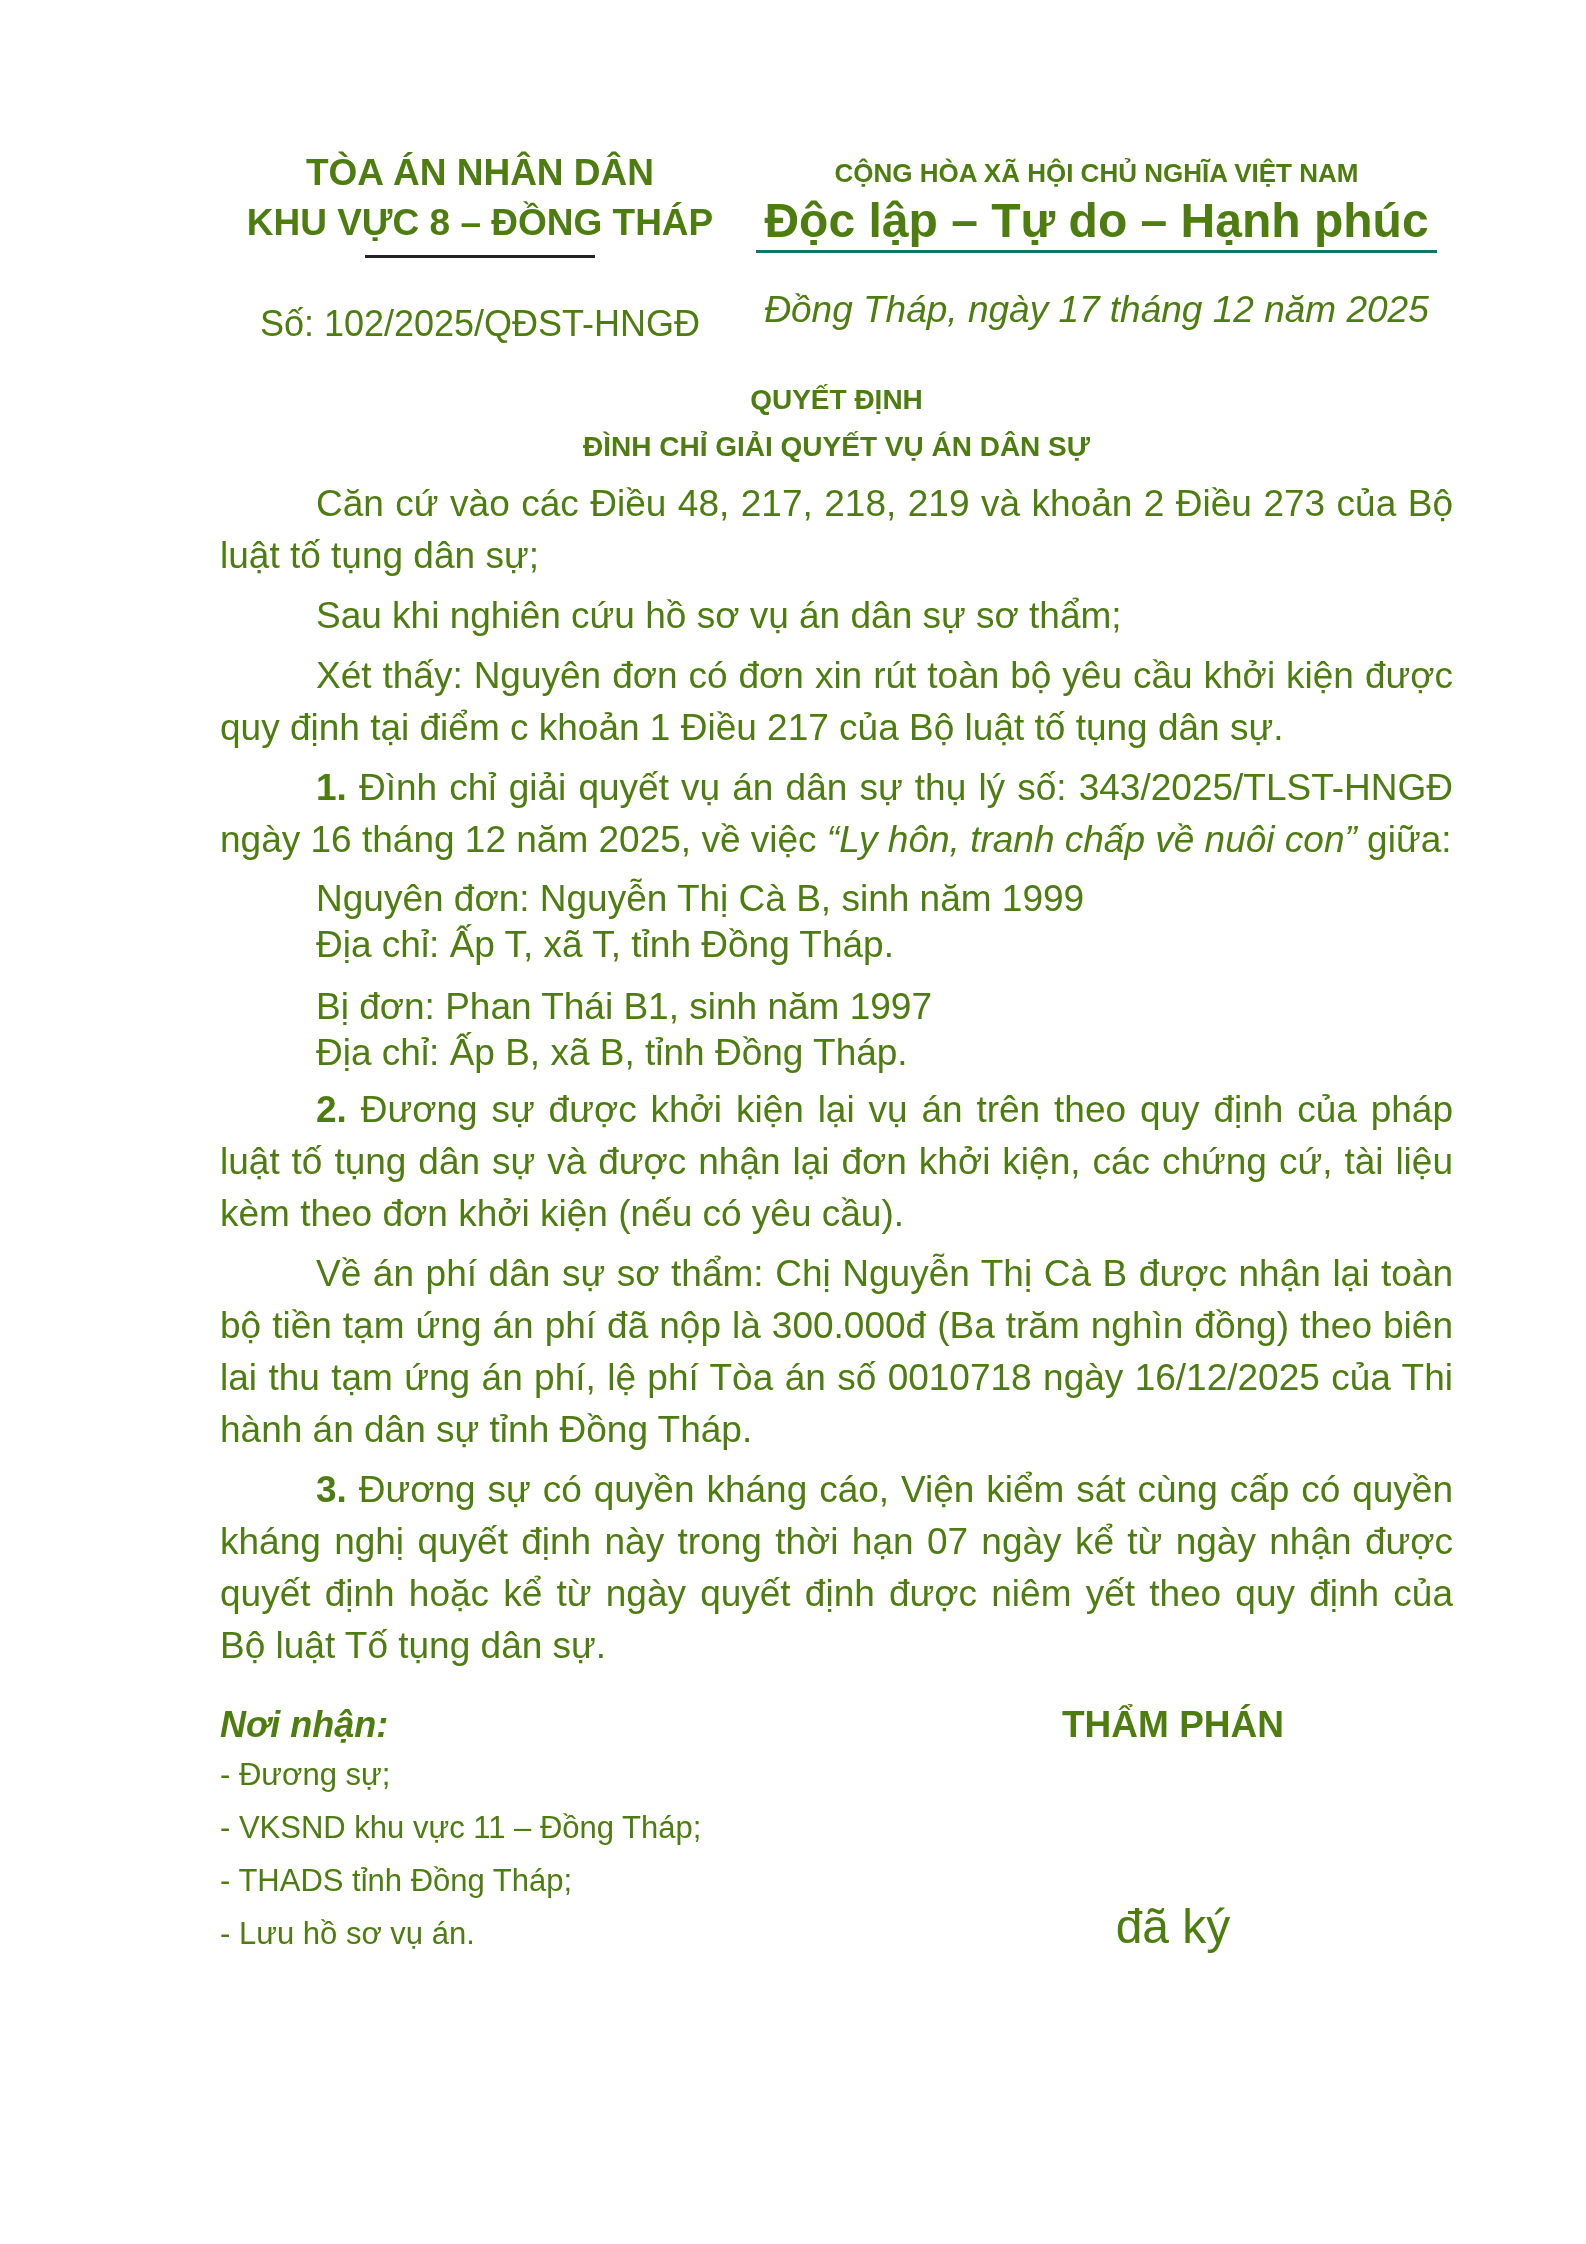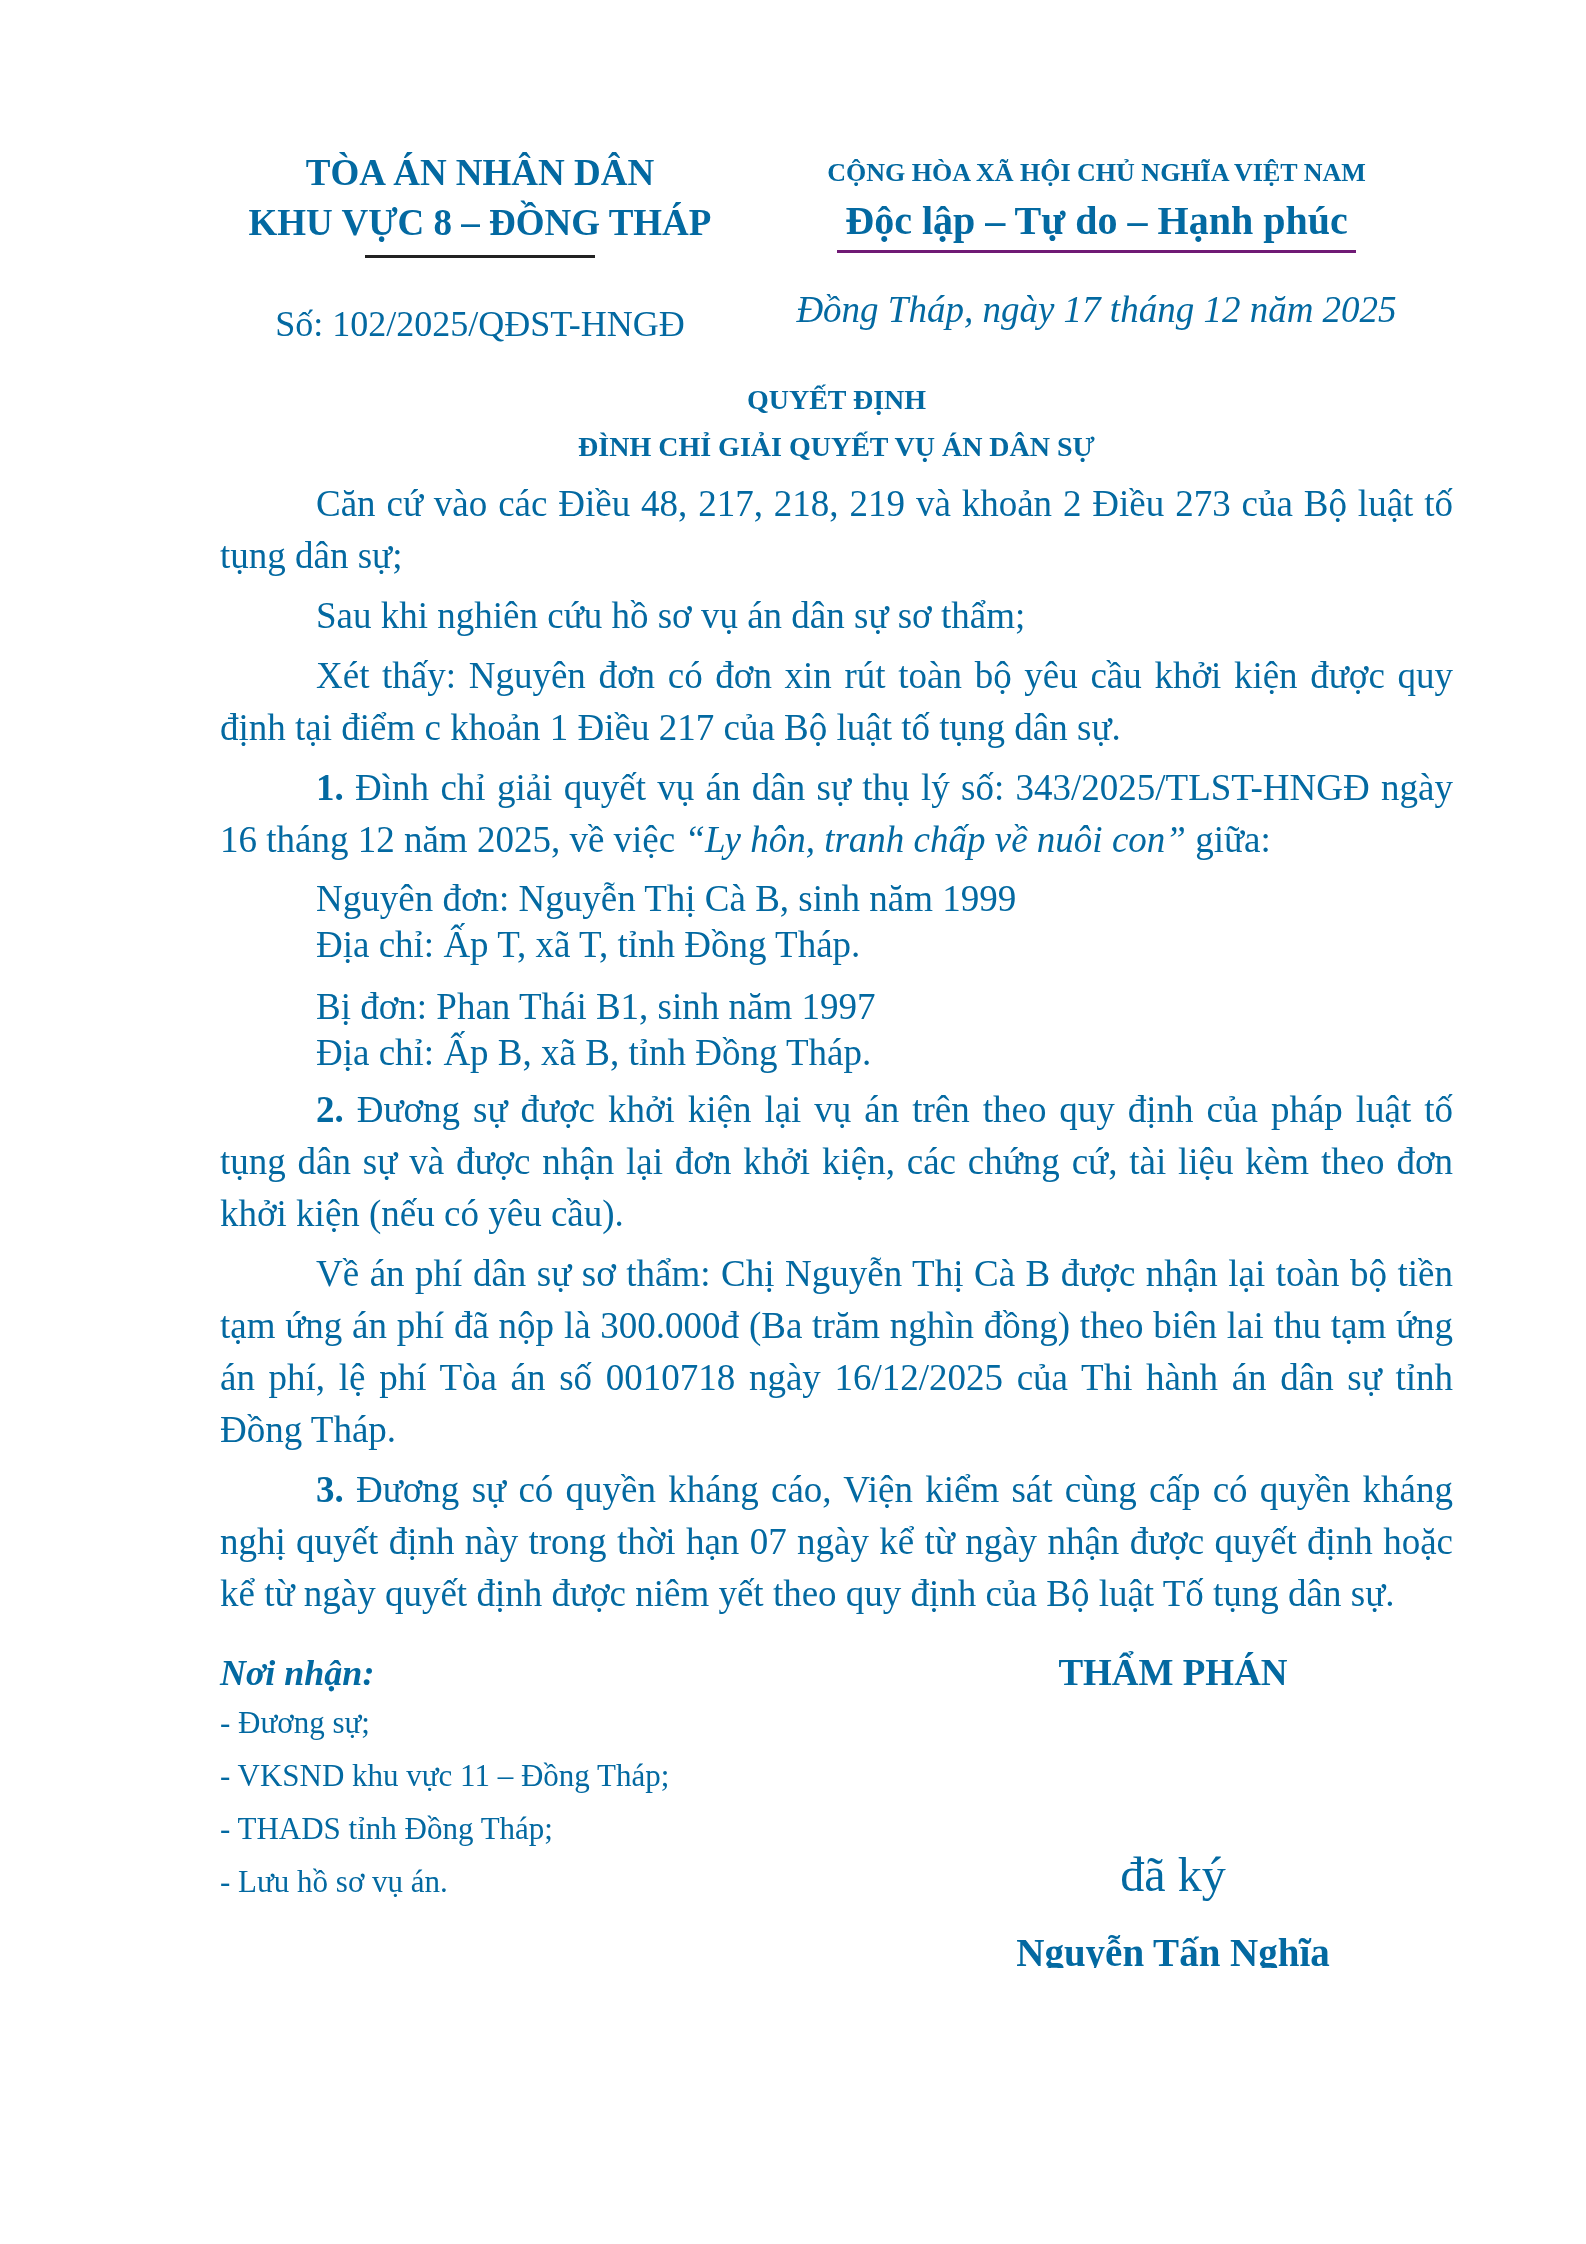--- a/index.html
+++ b/index.html
@@ -5,22 +5,22 @@
   html, body {
     margin: 0;
     padding: 0;
     background: #ffffff;
   }
   .page {
     position: relative;
     width: 1586px;
     height: 1968px;
     background: #ffffff;
-    color: #0369a1;
-    font-family: Liberation Serif, serif;
+    color: #4d7c0f;
+    font-family: Liberation Sans, sans-serif;
     box-sizing: border-box;
     padding: 148px 133px 0 220px;
     overflow: hidden;
   }
 
   
   .header {
     display: flex;
     align-items: flex-start;
   }
@@ -51,24 +51,24 @@
     white-space: nowrap;
   }
   .nat-line1 {
     font-size: 26px;
     font-weight: bold;
     line-height: 50px;
     white-space: nowrap;
   }
   .nat-line2 {
     display: inline-block;
-    font-size: 40px;
-    font-weight: bold;
-    line-height: 46px;
-    border-bottom: 3px solid #701a75;
+    font-size: 48px;
+    font-weight: bold;
+    line-height: 46px;
+    border-bottom: 3px solid #0f766e;
     padding: 0 8px 6px 8px;
     white-space: nowrap;
   }
   .date-line {
     font-size: 37px;
     font-style: italic;
     line-height: 46px;
     margin-top: 34px;
     white-space: nowrap;
   }

